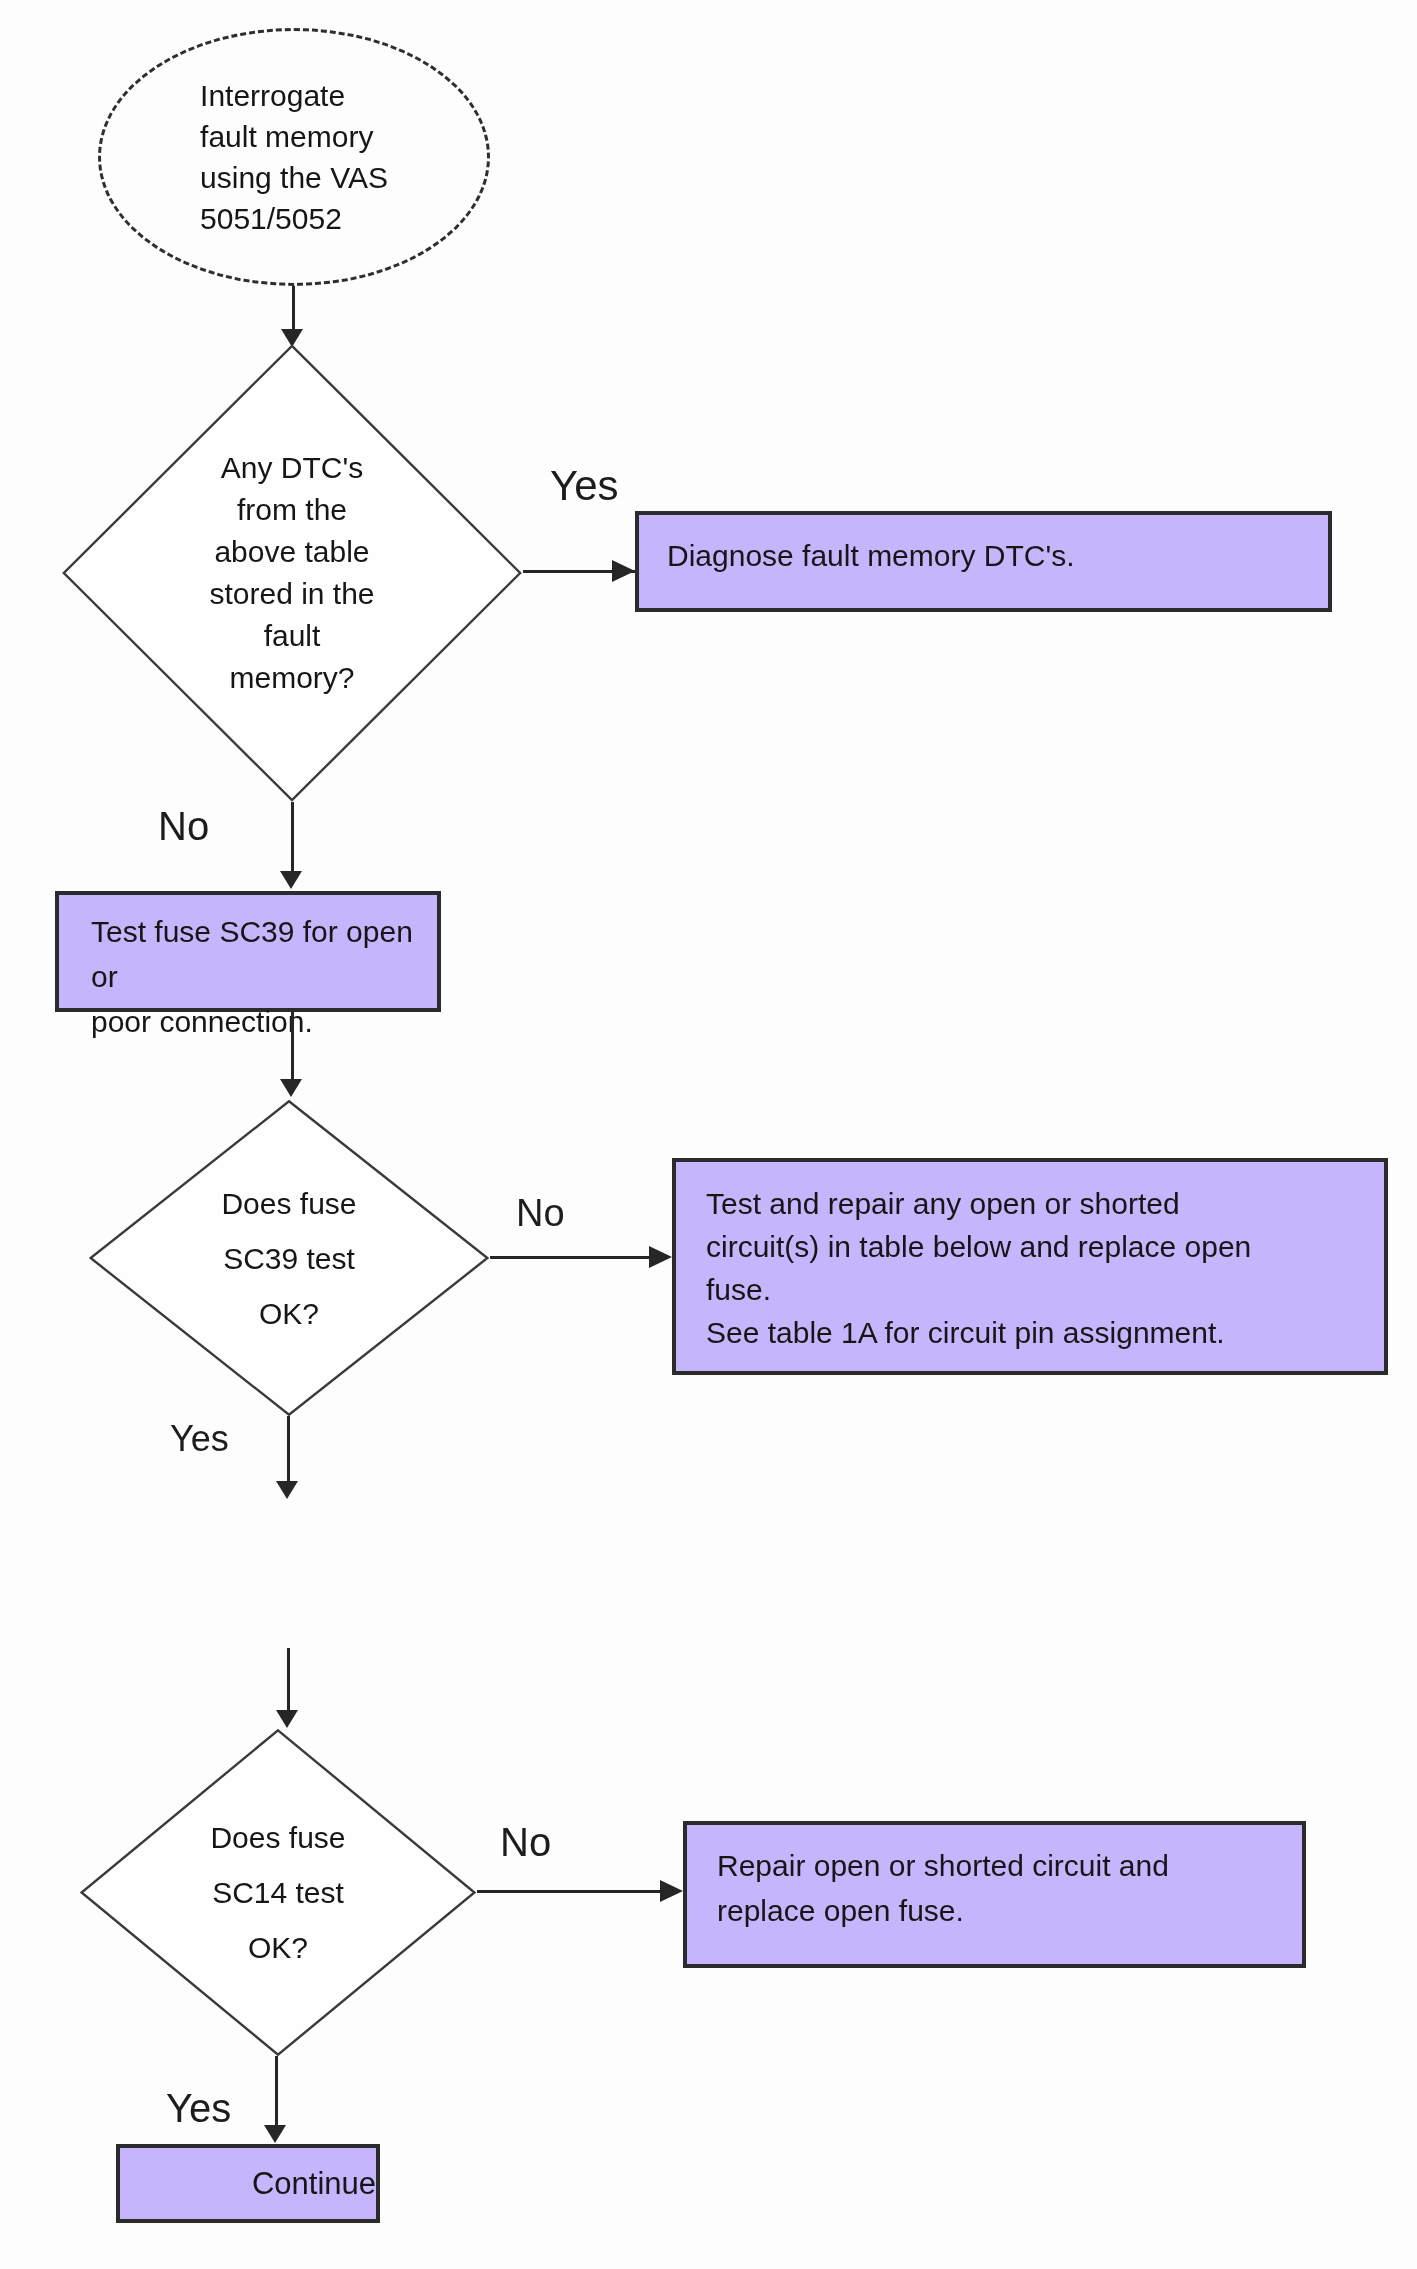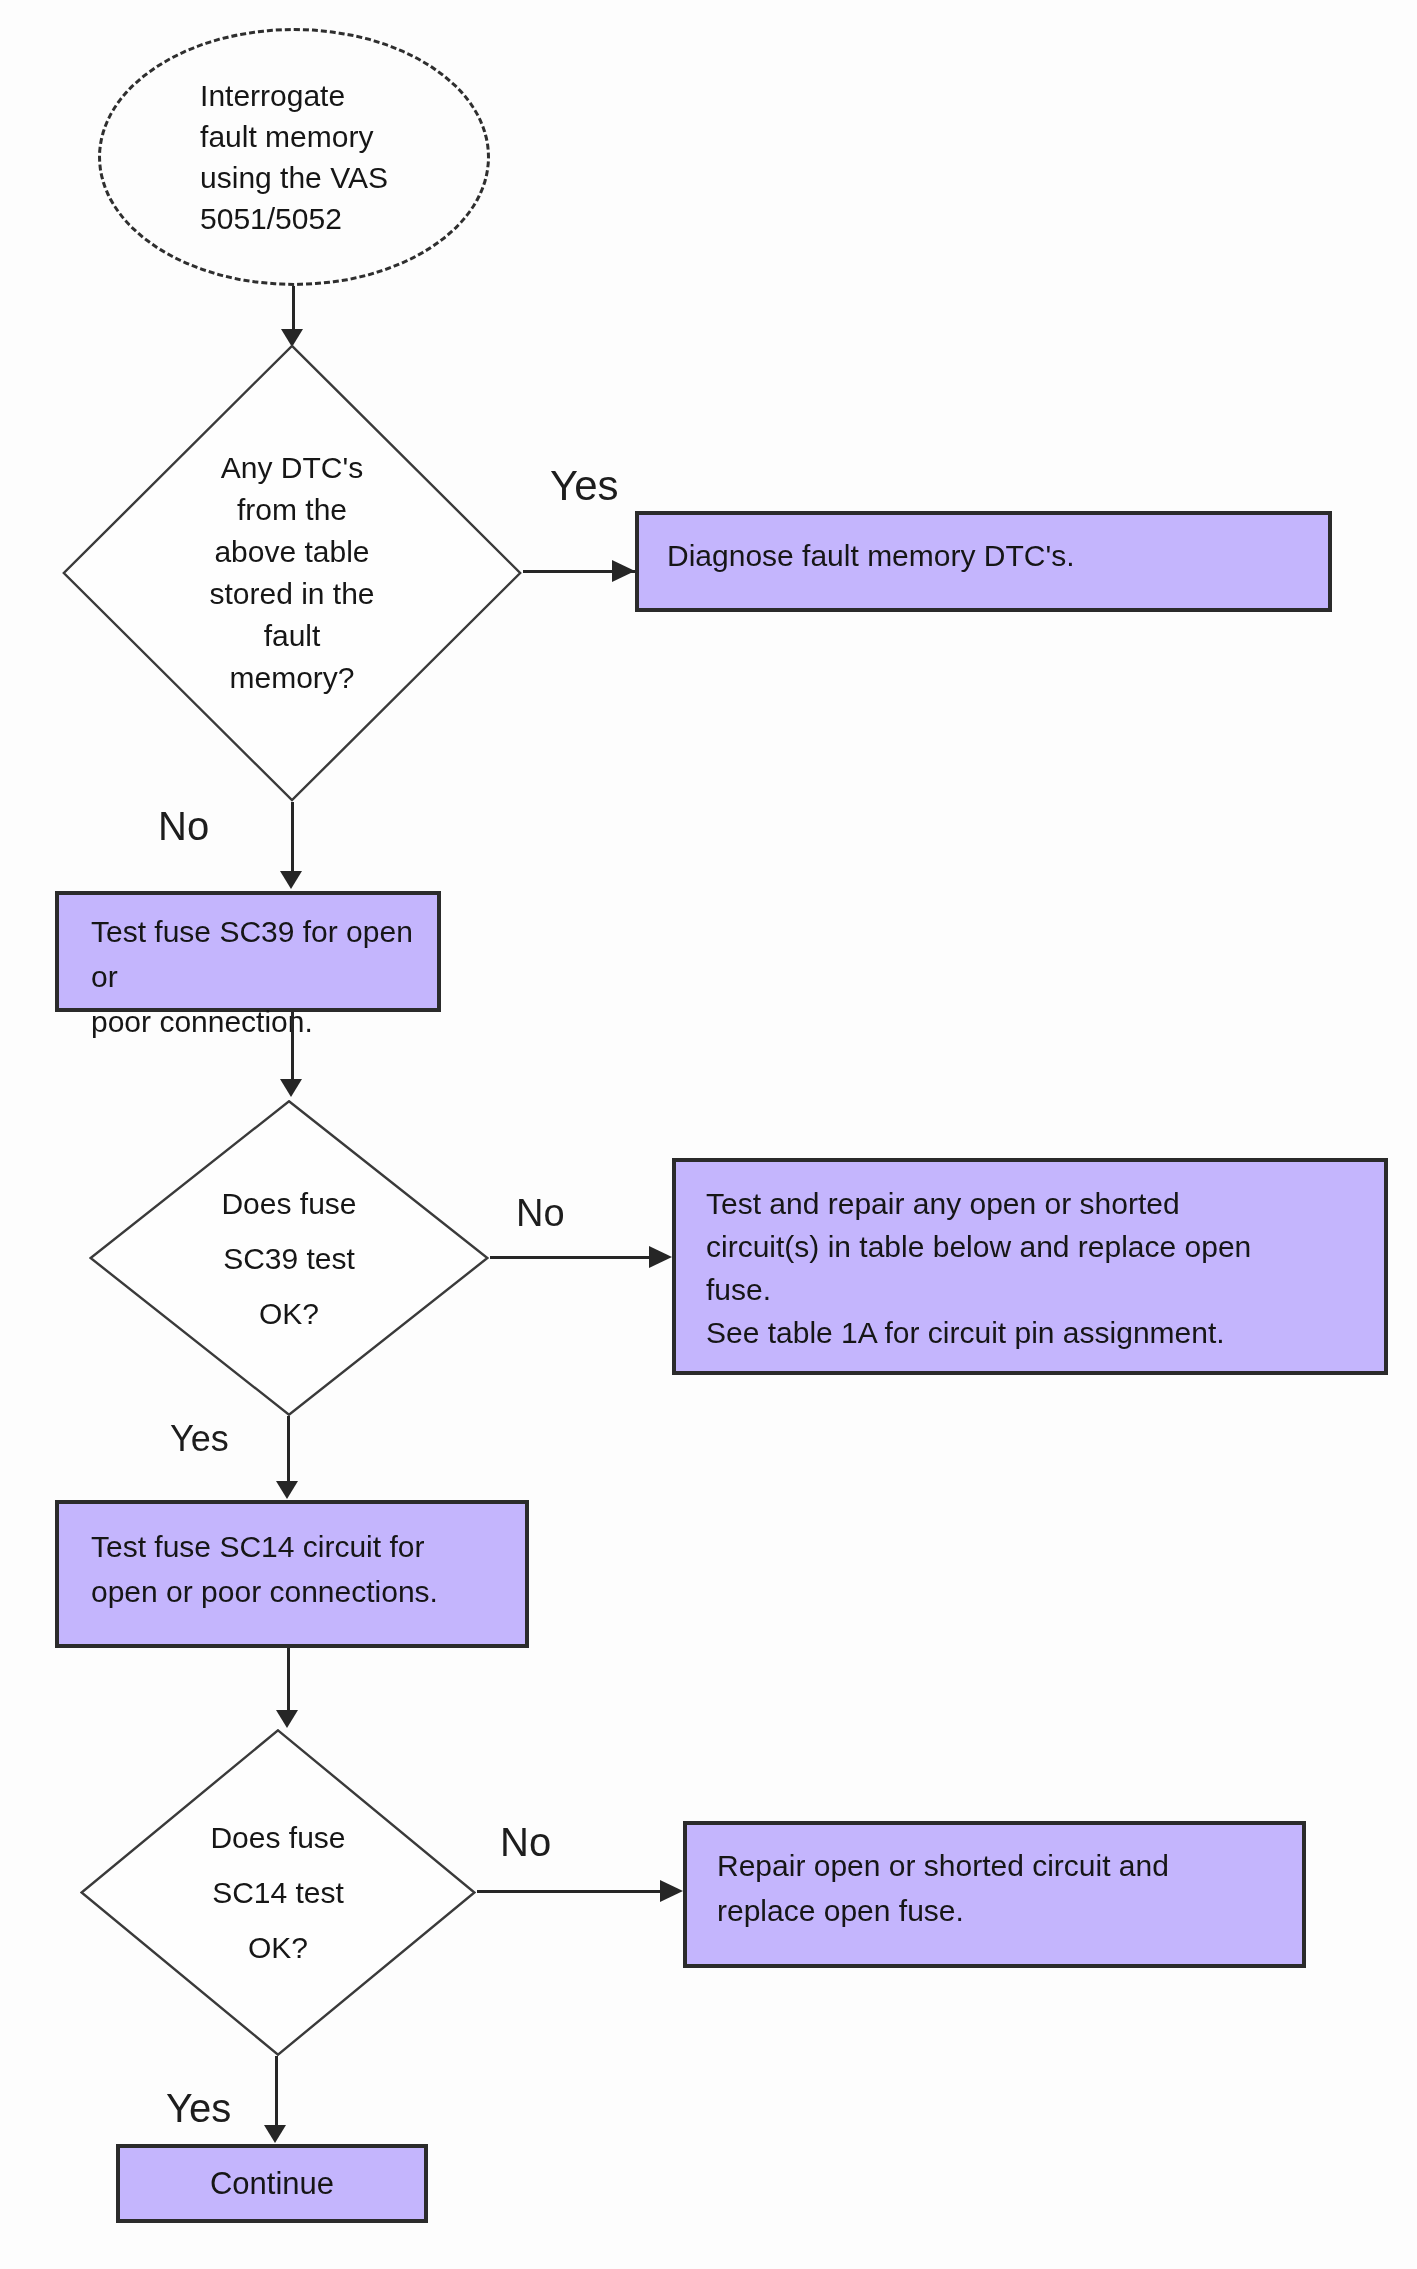--- a/index.html
+++ b/index.html
@@ -115,22 +115,20 @@
 
   <div class="node rect rect-left" style="left:672px;top:1158px;width:716px;height:217px;padding:20px 22px 0 30px;line-height:43px;">Test and repair any open or shorted
 circuit(s) in table below and replace open
 fuse.
 See table 1A for circuit pin assignment.</div>
 
   <div class="edge-label fs36" style="left:170px;top:1418px;">Yes</div>
   <div class="vline" style="left:287px;top:1416px;height:66px;"></div>
   <div class="arr-down" style="left:276px;top:1481px;"></div>
 
-  <div class="node rect rect-left" style="left:55px;top:1500px;width:474px;height:148px;padding:20px 20px 0 32px;">Test fuse SC14 circuit for
-open or poor connections.</div>
 
   <div class="vline" style="left:287px;top:1648px;height:63px;"></div>
   <div class="arr-down" style="left:276px;top:1710px;"></div>
 
   <div class="node diamond" style="left:80px;top:1729px;width:396px;height:327px;">
     <svg viewBox="0 0 100 100" preserveAspectRatio="none">
       <polygon points="50,0.4 99.6,50 50,99.6 0.4,50" fill="#fefefe" stroke="#3a3a3a" stroke-width="2.4" vector-effect="non-scaling-stroke"></polygon>
     </svg>
     <div class="diamond-label">Does fuse
 SC14 test
@@ -141,17 +139,17 @@
   <div class="hline" style="left:477px;top:1890px;width:184px;"></div>
   <div class="arr-right" style="left:660px;top:1880px;"></div>
 
   <div class="node rect rect-left" style="left:683px;top:1821px;width:623px;height:147px;padding:18px 20px 16px 30px;">Repair open or shorted circuit and
 replace open fuse.</div>
 
   <div class="edge-label fs40" style="left:166px;top:2086px;">Yes</div>
   <div class="vline" style="left:275px;top:2056px;height:70px;"></div>
   <div class="arr-down" style="left:264px;top:2125px;"></div>
 
-  <div class="node rect rect-center" style="left:116px;top:2144px;width:312px;height:79px;">
+  <div class="node rect rect-center" style="left:116px;top:2144px;width:264px;height:79px;justify-content:flex-end;">
     <span>Continue</span>
   </div>
 
 </div>
 
 </body></html>

